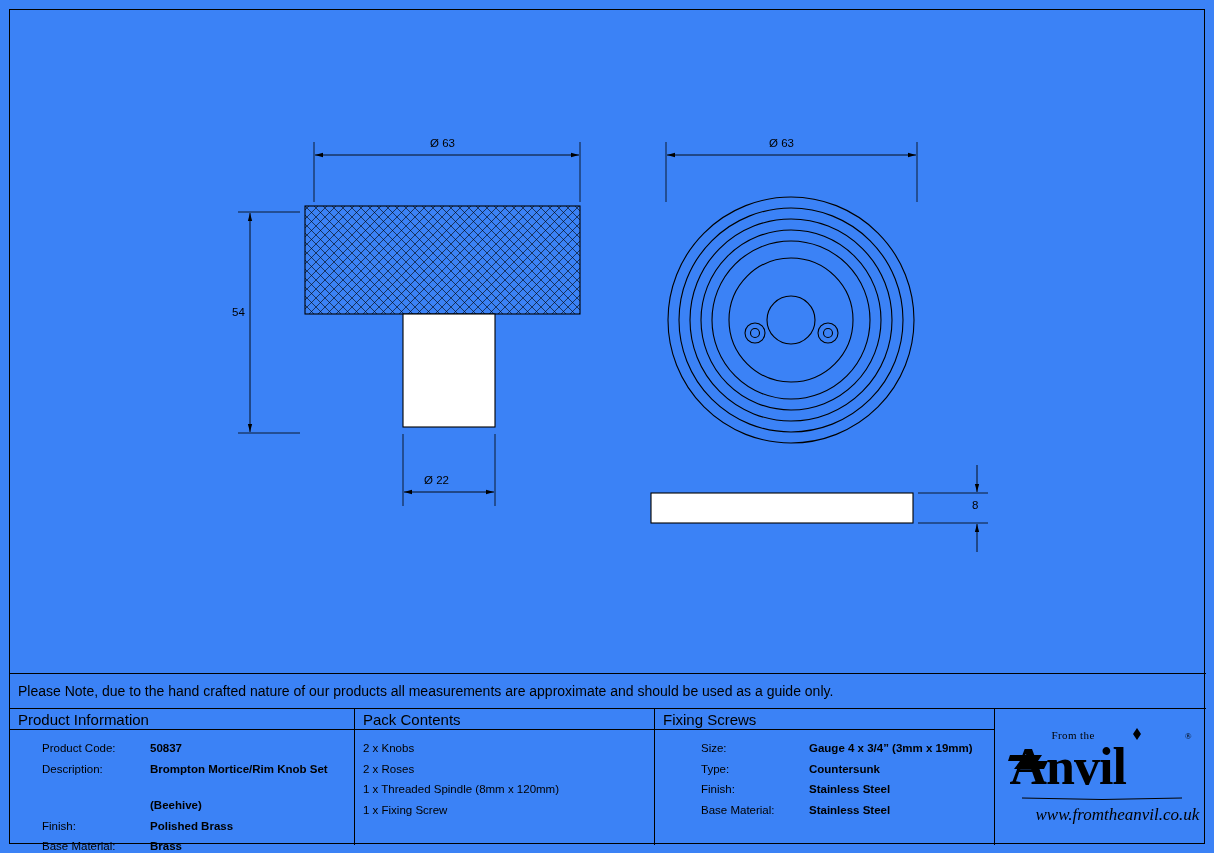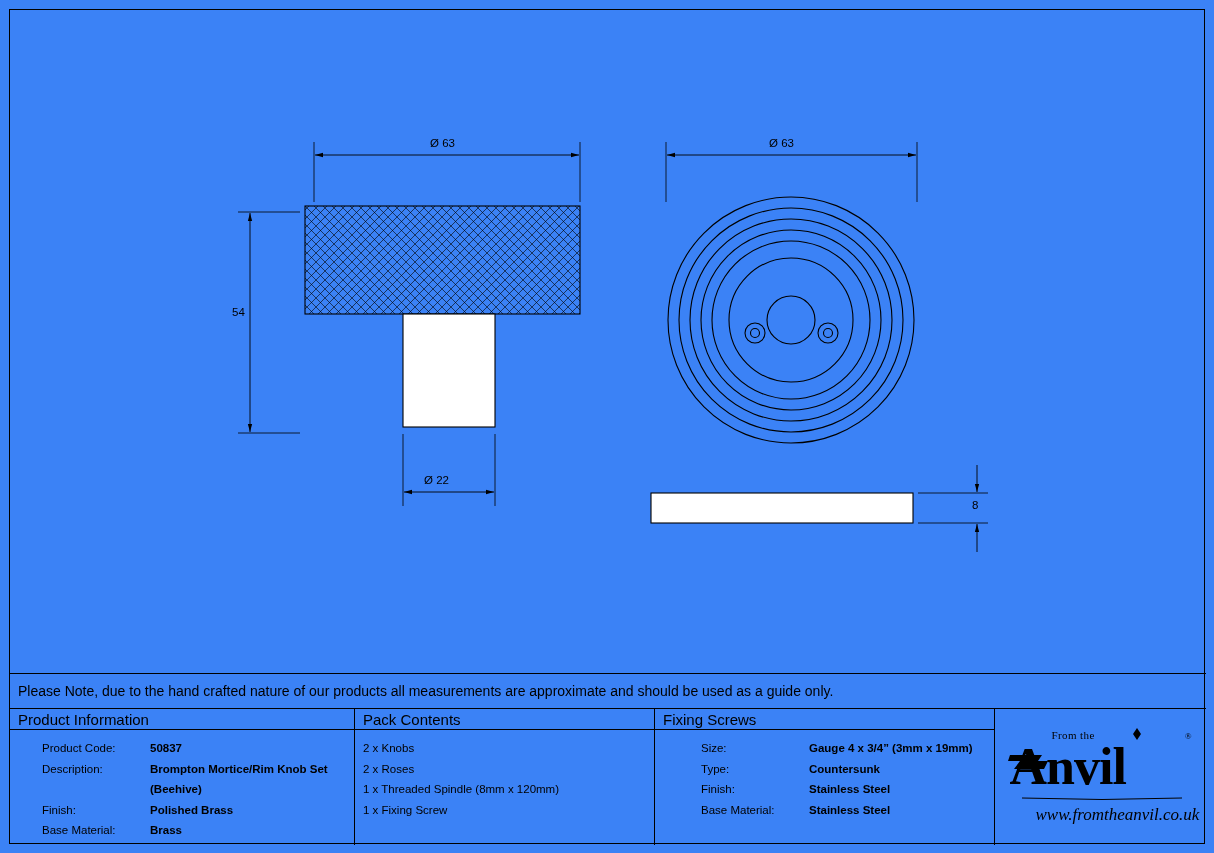--- a/index.html
+++ b/index.html
@@ -93,21 +93,21 @@
   .col-body {
     padding: 8px 8px 0 8px;
     font-size: 11.5px;
   }
   .kv {
     display: flex;
     line-height: 20.5px;
   }
   .kv .k { width: 108px; flex: 0 0 108px; padding-left: 24px; }
   .kv .v { font-weight: bold; }
-  .kv .v.indent { padding-left: 0; }
+  .kv .v.indent { padding-left: 0; margin-top: 16px; }
   .plain-line {
     line-height: 20.5px;
   }
   .c3 .kv .k { width: 108px; flex: 0 0 108px; margin-left: 14px; }
 
   
   .logo-wrap {
     position: absolute;
     left: 0; top: 0;
     width: 211px; height: 136px;

